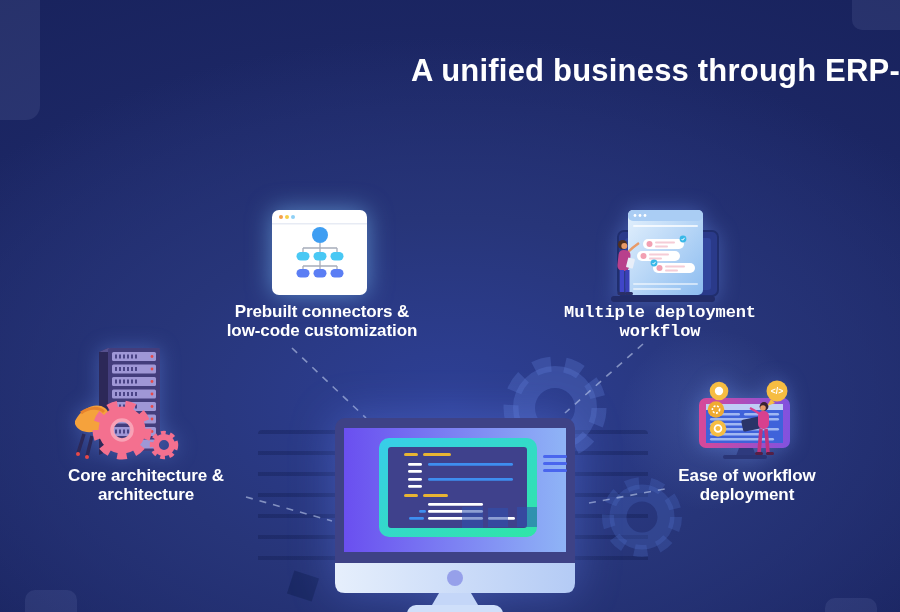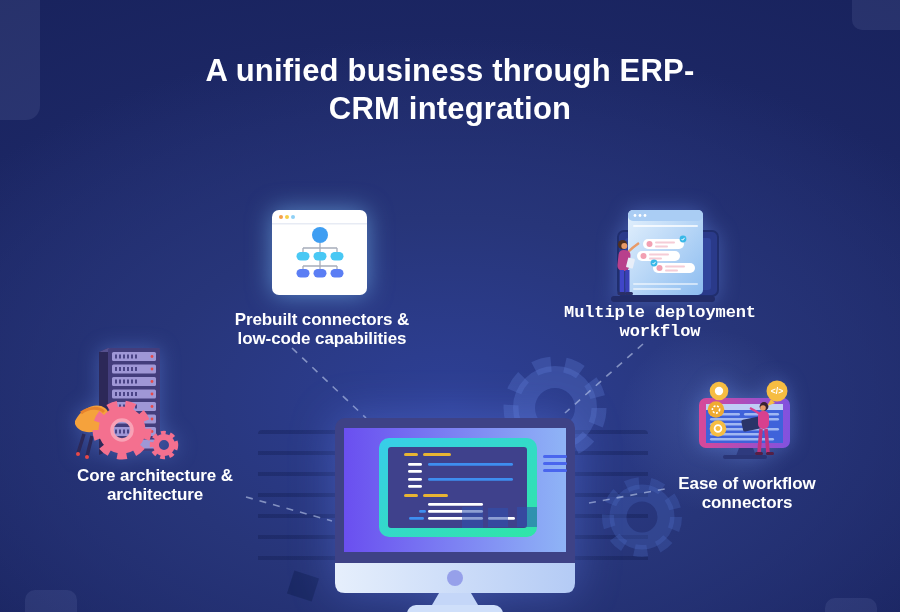--- a/index.html
+++ b/index.html
@@ -11,37 +11,37 @@
       radial-gradient(90% 80% at 50% 66%, #2e4096 0%, #273579 38%, rgba(32,42,110,0) 75%),
       radial-gradient(140% 120% at 50% 60%, #232f74 0%, #17215a 70%, #121b4a 100%);
   }
   .corner{position:absolute;background:rgba(173,190,235,.10);}
   .corner.tl{left:-16px;top:-16px;width:56px;height:136px;border-radius:14px;}
   .corner.tr{left:852px;top:-12px;width:62px;height:42px;border-radius:10px;}
   .corner.bl{left:25px;top:590px;width:52px;height:40px;border-radius:10px;}
   .corner.br{left:825px;top:598px;width:52px;height:30px;border-radius:10px;}
   .tilted-square{position:absolute;left:290px;top:574px;width:26px;height:24px;
     background:rgba(10,22,70,.35);transform:rotate(18deg);}
-  .title{position:absolute;left:0;top:52px;width:900px;margin:0;text-align:center;
+  .title{position:absolute;left:0;top:52px;width:900px;margin:0;text-align:right;
     color:#ffffff;font-size:31px;line-height:38px;font-weight:700;letter-spacing:.2px;}
   .stripes{position:absolute;left:258px;top:430px;width:390px;height:138px;
     background:repeating-linear-gradient(to bottom, rgba(12,22,70,.30) 0 4px, rgba(12,22,70,0) 4px 21px);
     border-radius:4px;}
   svg.gear-sil{position:absolute;}
   .connectors{position:absolute;left:0;top:0;pointer-events:none;}
   .illus{position:absolute;}
   .illus svg{display:block;}
   .glow-cyan{filter:drop-shadow(0 0 12px rgba(130,200,255,.55));}
   .glow-soft{filter:drop-shadow(0 0 10px rgba(120,160,255,.35));}
   .label{position:absolute;width:260px;text-align:center;color:#ffffff;
     font-weight:700;font-size:17px;line-height:19px;letter-spacing:-.1px;}
-  .label-prebuilt{left:192px;top:302px;margin-top:8px;}
+  .label-prebuilt{left:192px;top:302px;}
   .label-deploy{left:530px;top:303px;font-family:Liberation Mono, monospace;}
-  .label-core{left:25px;top:466px;}
-  .label-ease{left:617px;top:466px;margin-top:8px;}
+  .label-core{left:16px;top:466px;}
+  .label-ease{left:617px;top:466px;}
 </style>
 </head>
 <body>
 
 <div class="canvas">
 
   <div class="corner tl"></div>
   <div class="corner tr"></div>
   <div class="corner bl"></div>
   <div class="corner br"></div>
@@ -315,33 +315,32 @@
       <path d="M0 145 h240 v20 q0 10 -10 10 H10 q-10 0 -10 -10 Z" fill="url(#chin)"></path>
       <circle cx="120" cy="160" r="8" fill="#96a0ea"></circle>
 
       <path d="M104 175 h32 l7 12 h-46 Z" fill="#c4d6f8"></path>
       <rect x="72" y="187" width="96" height="22" rx="9" fill="#cfdffa"></rect>
     </svg>
   </div>
 
   <h1 class="title">
     <span>A unified business through ERP-</span><br>
-    <span>CRM integration</span>
   </h1>
 
   <div class="label label-prebuilt">
     <span>Prebuilt connectors &amp;</span><br>
-    <span>low-code capabilities</span>
+    <span>low-code customization</span>
   </div>
   <div class="label label-deploy">
     <span>Multiple deployment</span><br>
     <span>workflow</span>
   </div>
   <div class="label label-core">
     <span>Core architecture &amp;</span><br>
     <span>architecture</span>
   </div>
   <div class="label label-ease">
     <span>Ease of workflow</span><br>
-    <span>connectors</span>
+    <span>deployment</span>
   </div>
 
 </div>
 
 </body></html>

